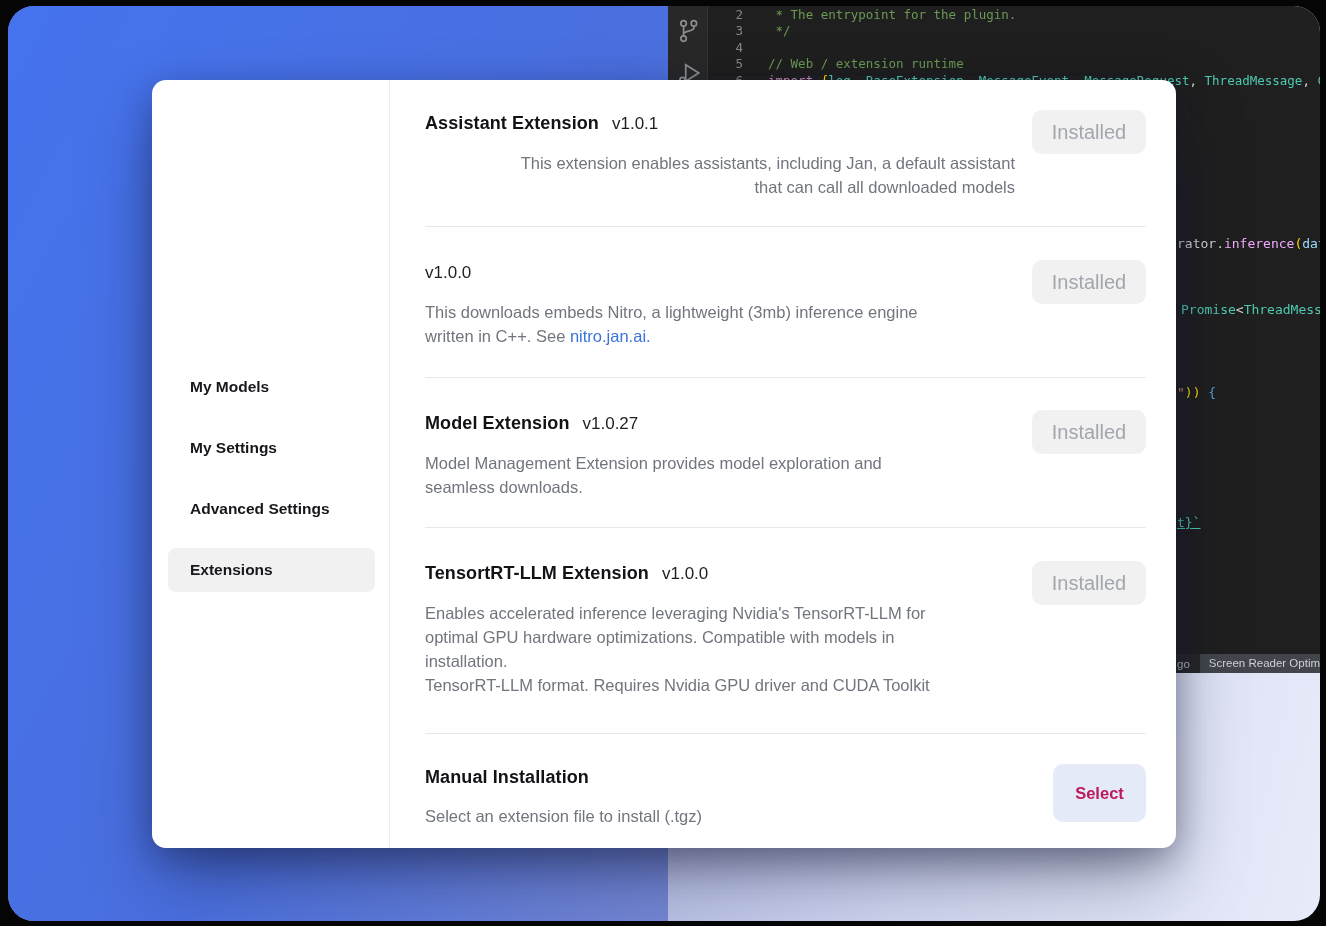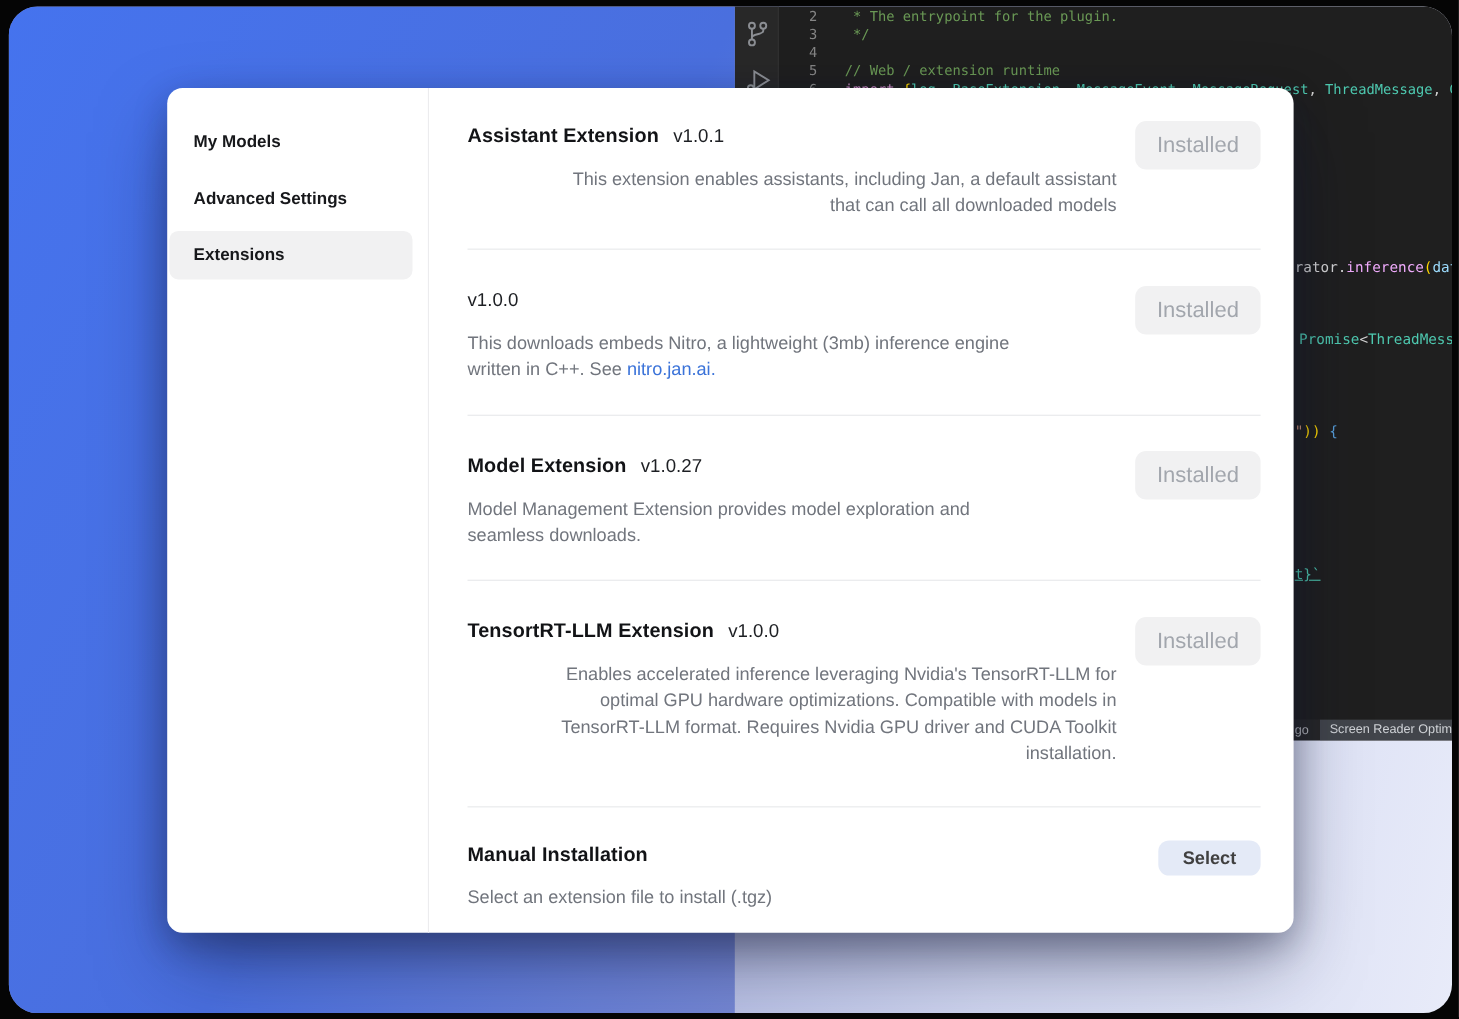--- a/index.html
+++ b/index.html
@@ -35,38 +35,38 @@
                 line-height:19px; padding:0 9px; white-space:nowrap; }
 
   
   .jan-window { position:absolute; left:0; top:0; width:660px; height:100%; z-index:2;
                 background:linear-gradient(118deg,#4573ee 0%,#4a6fde 58%,#7587d3 100%); }
 
   
   .modal { position:absolute; left:144px; top:74px; width:1024px; height:768px;
            background:#ffffff; border-radius:14px; z-index:3; display:flex;
            box-shadow:0 30px 70px -10px rgba(15,20,50,.5), 0 10px 30px rgba(15,20,50,.28); }
-  .sidebar { width:238px; border-right:1px solid #ececee; padding:28px 14px 0 2px;
-             display:flex; flex-direction:column; gap:7px; }
+  .sidebar { width:238px; border-right:1px solid #ececee; padding:28px 14px 0 16px;
+             display:flex; flex-direction:column; gap:17px;justify-content:center; }
   .side-item { height:44px; line-height:44px; padding-left:22px; border-radius:8px;
                font-size:15.5px; font-weight:700; color:#17181b; cursor:pointer; }
   .side-item.active { background:#f1f1f2; }
   .content { flex:1; position:relative; }
   .row { position:absolute; left:35px; right:30px; }
   .ext-title-line { display:flex; align-items:baseline; gap:13px; line-height:26px; }
   .ext-name { font-size:18px; font-weight:700; color:#121316; letter-spacing:.1px; }
   .ext-version { font-size:17px; font-weight:400; color:#1d1f23; }
   .ext-desc { margin-top:14px; font-size:16.5px; line-height:24px; color:#71757d; max-width:590px; }
   .ext-link { color:#3b73d9; cursor:pointer; }
   .divider { position:absolute; left:35px; right:30px; height:1px; background:#e7e8ea; }
   .btn { position:absolute; right:30px; display:flex; align-items:center; justify-content:center;
          border-radius:10px; border:none; cursor:pointer; }
   .btn-installed { width:114px; height:44px; background:#f1f1f2; color:#a2a6ad;
                    font-size:20px; font-weight:400; }
-  .btn-select { width:93px; height:32px; background:#e4eaf7; color:#404040;
+  .btn-select { width:93px; height:58px; background:#e4eaf7; color:#be185d;
                 font-size:16.5px; font-weight:700; }
 </style>
 </head>
 <body>
 
 <div class="stage">
   <div class="screen">
 
     <div class="vscode">
       <div class="activity-bar">
@@ -114,20 +114,21 @@
         <span class="status-left">go</span>
         <span class="status-seg">Screen Reader Optimized</span>
       </div>
     </div>
 
     <div class="jan-window"></div>
 
     <div class="modal">
       <aside class="sidebar">
         <div class="side-item">My Models</div>
+        <div class="side-item">My Settings</div>
         <div class="side-item">Advanced Settings</div>
         <div class="side-item active">Extensions</div>
       </aside>
 
       <main class="content">
 
         <div class="row" style="top:30px;text-align:right;">
           <div class="ext-title-line">
             <span class="ext-name">Assistant Extension</span>
             <span class="ext-version">v1.0.1</span>
@@ -158,30 +159,30 @@
             <span class="ext-version">v1.0.27</span>
           </div>
           <div class="ext-desc">
             <div>Model Management Extension provides model exploration and</div>
             <div>seamless downloads.</div>
           </div>
         </div>
         <button class="btn btn-installed" style="top:330px;">Installed</button>
         <div class="divider" style="top:447px;"></div>
 
-        <div class="row" style="top:480px;text-align:right;">
+        <div class="row" style="top:480px;">
           <div class="ext-title-line">
             <span class="ext-name">TensortRT-LLM Extension</span>
             <span class="ext-version">v1.0.0</span>
           </div>
           <div class="ext-desc">
             <div>Enables accelerated inference leveraging Nvidia's TensorRT-LLM for</div>
             <div>optimal GPU hardware optimizations. Compatible with models in</div>
+            <div>installation.</div>
             <div>TensorRT-LLM format. Requires Nvidia GPU driver and CUDA Toolkit</div>
-            <div>installation.</div>
           </div>
         </div>
         <button class="btn btn-installed" style="top:481px;">Installed</button>
         <div class="divider" style="top:653px;"></div>
 
         <div class="row" style="top:684px;">
           <div class="ext-title-line">
             <span class="ext-name">Manual Installation</span>
           </div>
           <div class="ext-desc">

